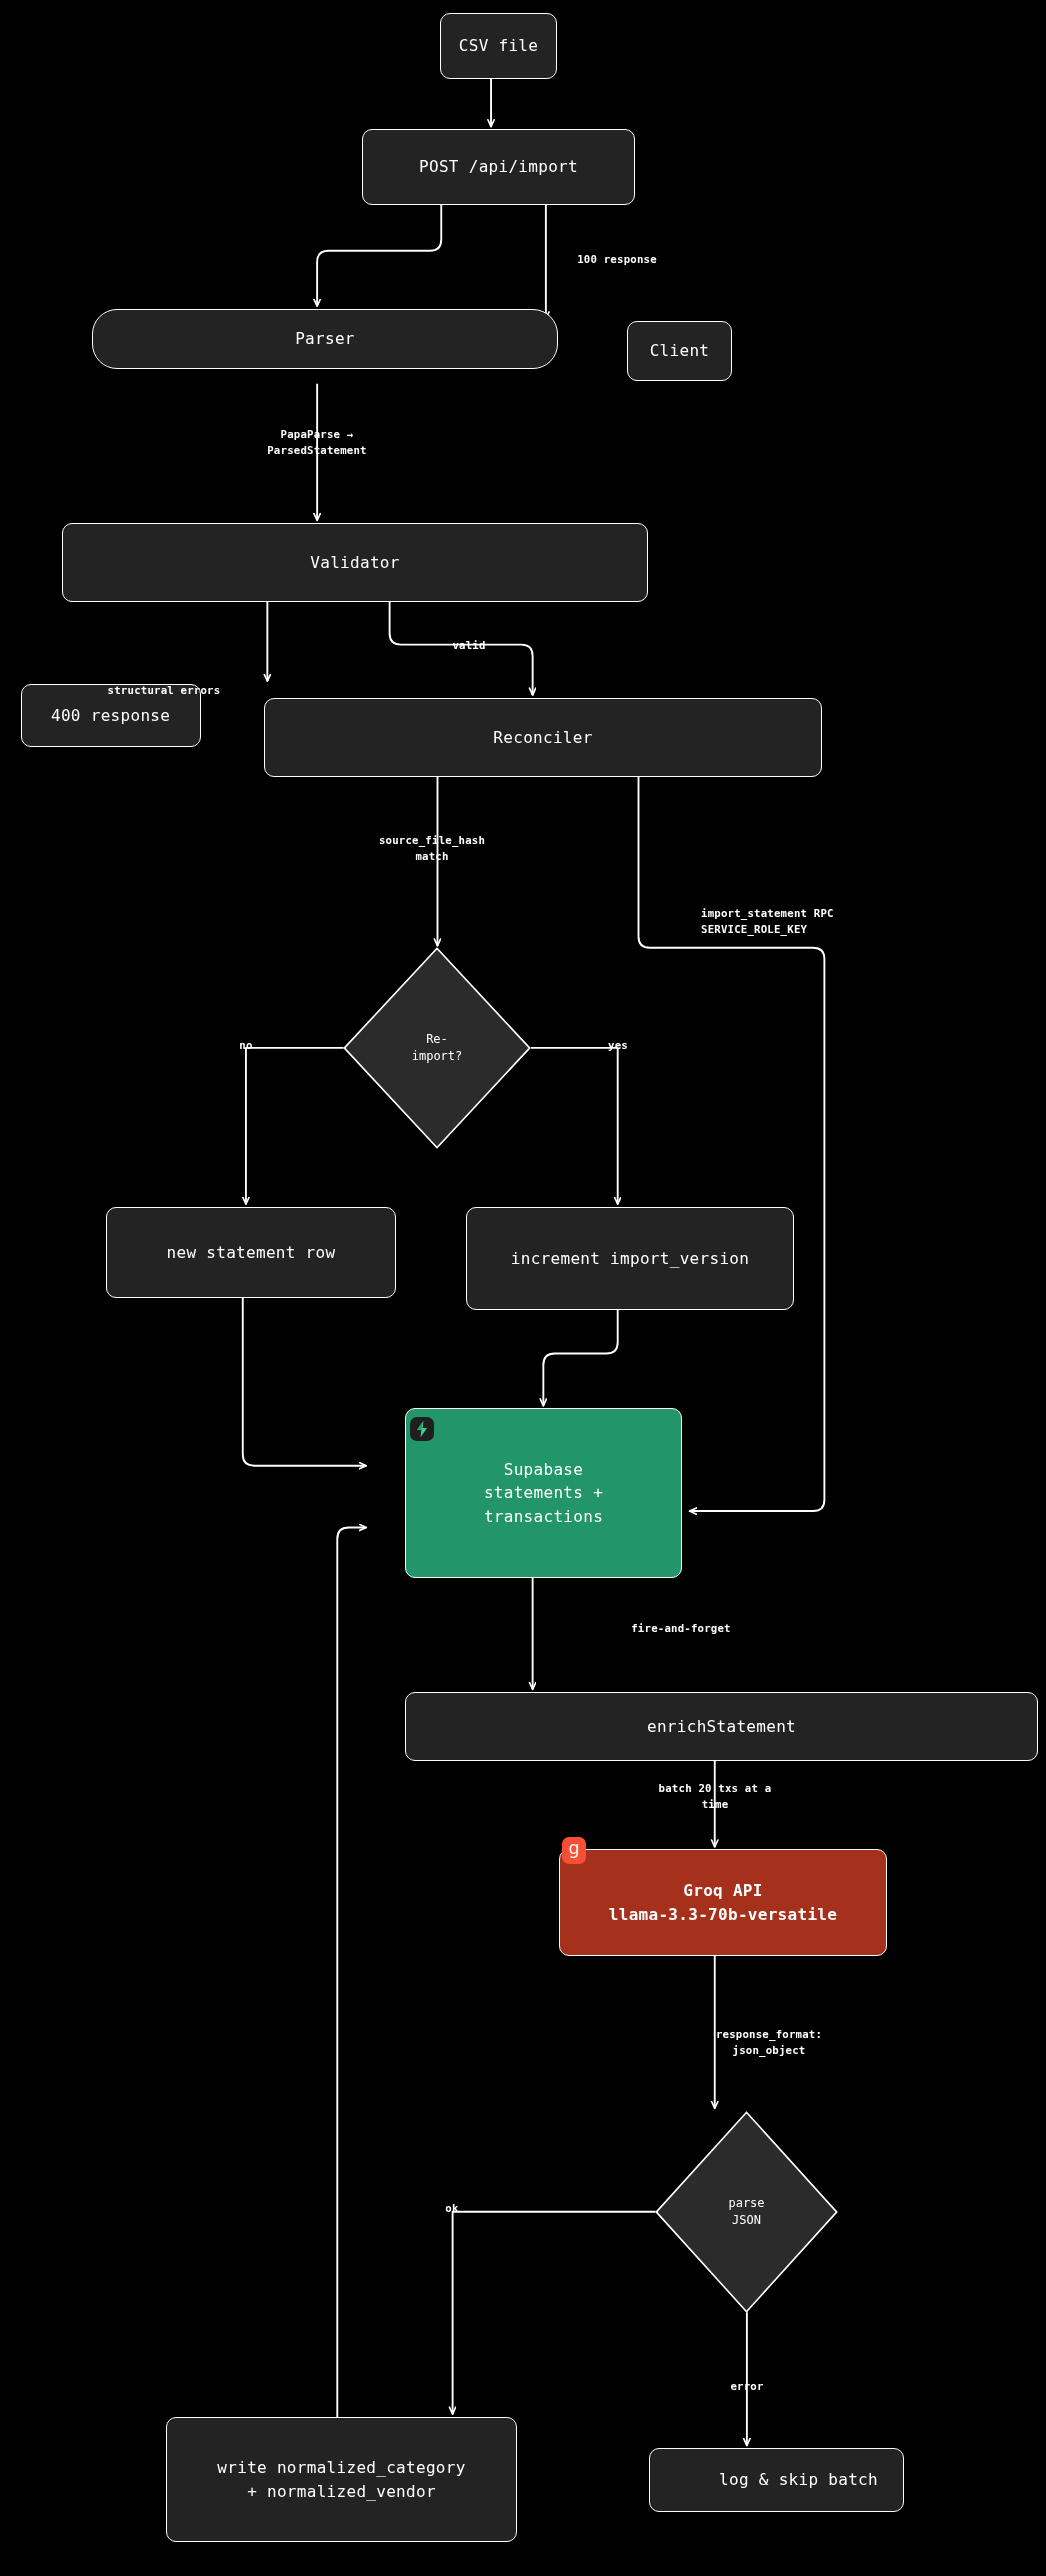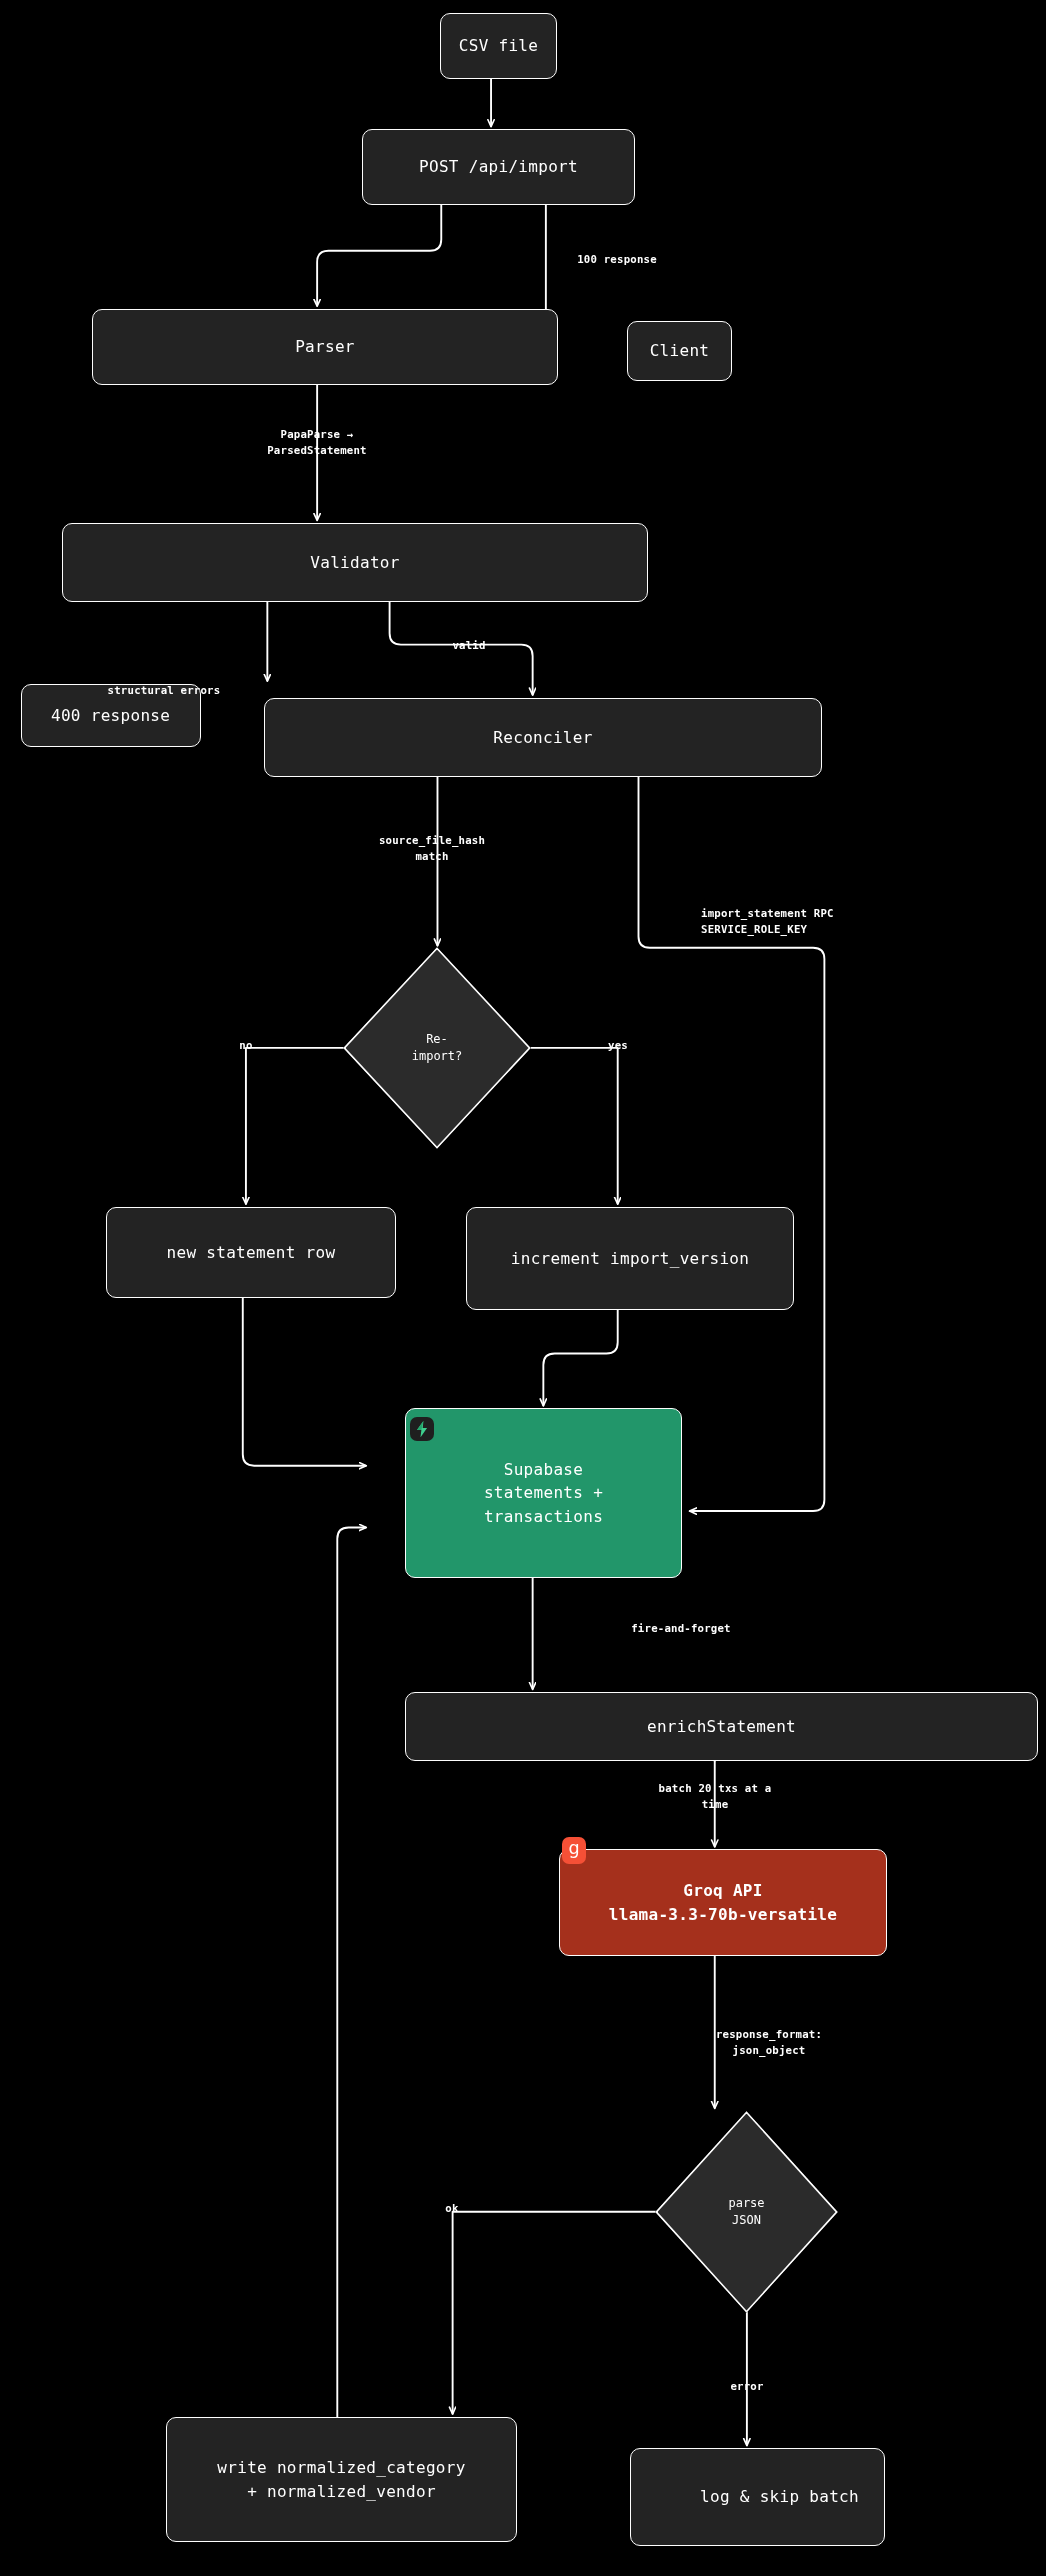--- a/index.html
+++ b/index.html
@@ -112,21 +112,21 @@
       <path d="M1185,3655 L1185,3880" marker-end="url(#ah)"></path>
 
       <path d="M535,3836 L535,2442 Q535,2424 553,2424 L580,2424" marker-end="url(#ah)"></path>
     </g>
   </svg>
 
   <div class="node" style="left:432px;top:12.6px;width:117px;height:66px;">CSV file</div>
 
   <div class="node" style="left:354px;top:129px;width:273px;height:76px;">POST /api/import</div>
 
-  <div class="node" style="left:84px;top:309px;width:466px;height:76px;">Parser</div>
+  <div class="node" style="left:84px;top:309px;width:466px;height:60px;border-radius:25px;">Parser</div>
 
   <div class="node" style="left:619px;top:321px;width:105px;height:60px;">Client</div>
 
   <div class="node" style="left:54px;top:523px;width:586px;height:79px;">Validator</div>
 
   <div class="node" style="left:12.6px;top:684px;width:180px;height:63px;">400 response</div>
 
   <div class="node" style="left:256px;top:698px;width:558px;height:79px;">Reconciler</div>
 
   <div class="diamond" style="left:343px;top:947px;width:188px;height:202px;">
@@ -159,21 +159,21 @@
   <div class="diamond" style="left:655px;top:2111px;width:183px;height:202px;">
     <div class="dshell"></div>
     <div class="dfill"></div>
     <div class="dlabel">parse
 JSON</div>
   </div>
 
   <div class="node" style="left:158px;top:2417px;width:351px;height:125px;">write normalized_category
 + normalized_vendor</div>
 
-  <div class="node" style="left:622px;top:2448px;width:255px;height:98px;padding-left:44px;">log &amp; skip batch</div>
+  <div class="node" style="left:641px;top:2448px;width:255px;height:64px;padding-left:44px;">log &amp; skip batch</div>
 
   <div class="elabel" style="left:617px;top:252px;">100 response</div>
 
   <div class="elabel" style="left:317px;top:427px;">PapaParse →
 ParsedStatement</div>
 
   <div class="elabel" style="left:164px;top:641px;margin-top:42px;">structural errors</div>
 
   <div class="elabel" style="left:469px;top:638px;">valid</div>
 

